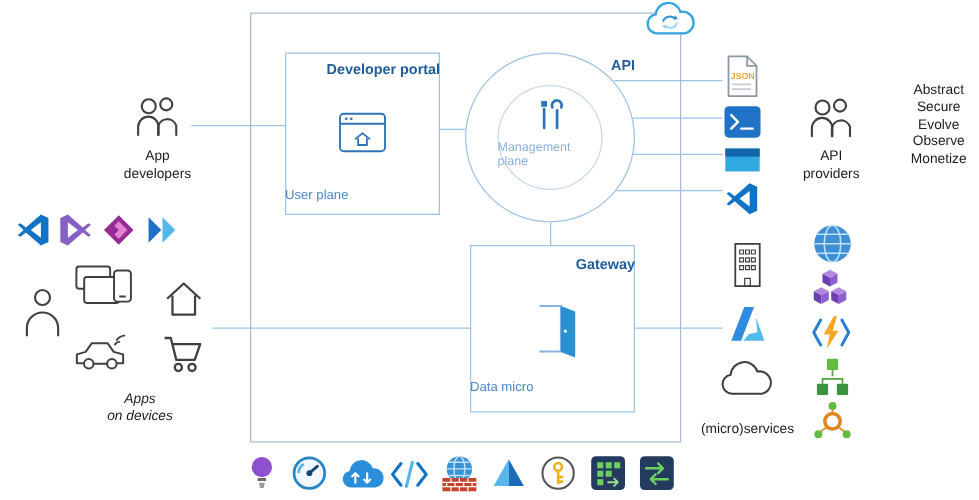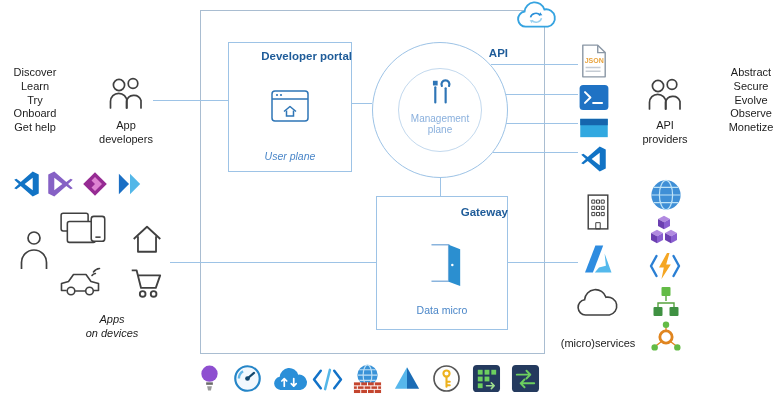--- a/index.html
+++ b/index.html
@@ -1,21 +1,21 @@
 <!DOCTYPE html>
 <html><head>
 <meta charset="utf-8">
 <style>
   * { margin:0; padding:0; box-sizing:border-box; }
   html,body { background:#fff; font-family:"Liberation Sans",sans-serif; }
   .canvas { position:relative; width:783px; height:400px; background:#fff; overflow:hidden; }
   .abs { position:absolute; }
   .label { font-size:11px; color:#1c1c1c; line-height:1.25; text-align:center; white-space:pre-line; }
   .heading { font-size:11.5px; font-weight:bold; color:#1f5c99; text-align:right; }
-  .plane { font-size:10.5px; color:#4a86c8; text-align:center; white-space:pre-line; }
+  .plane { font-size:10.5px; color:#4a86c8; text-align:left; white-space:pre-line; }
   .plane.light { color:#8ab0dd; font-size:10px; }
   .line { position:absolute; background:#9dc3e6; }
   .box { position:absolute; border:1px solid #9dc3e6; background:#fff; }
   .mainbox { position:absolute; border:1px solid #a9bdd1; background:#fff; }
   .circle { position:absolute; border:1px solid #9dc3e6; border-radius:50%; background:#fff; }
   .circle.inner { border-color:#c3d9ee; }
   svg { display:block; width:100%; height:100%; }
 </style>
 </head>
 <body>
@@ -37,25 +37,20 @@
   <div class="abs" style="left:514px;top:1px;width:44px;height:31px;">
     <svg viewBox="0 0 52 36">
       <path d="M40 30 H14 a9 9 0 0 1 -1.5 -17.9 12 12 0 0 1 23.4 -2.4 A8.5 8.5 0 0 1 40 30 Z" fill="#fff" stroke="#35a3e0" stroke-width="2.2"></path>
       <path d="M19.5 19 a6.5 6 0 0 1 11.5 -2.5" fill="none" stroke="#2a8fd8" stroke-width="1.8"></path>
       <path d="M31 13 l2.5 3.5 -4.3 .4 Z" fill="#2a8fd8"></path>
       <path d="M32.5 20 a6.5 6 0 0 1 -11.5 2.5" fill="none" stroke="#9ad1f0" stroke-width="1.8"></path>
       <path d="M21 26 l-2.5 -3.5 4.3 -.4 Z" fill="#9ad1f0"></path>
     </svg>
   </div>
 
-  <div class="abs label" style="left:6px;top:66px;width:58px;">Discover
-Learn
-Try
-Onboard
-Get help</div>
 
   <div class="abs" style="left:102px;top:70px;width:48px;height:46px;">
     <svg viewBox="0 0 46 46">
       <g fill="none" stroke="#404040" stroke-width="1.7" stroke-linecap="round">
         <circle cx="30" cy="13.5" r="4.8"></circle>
         <path d="M23.5 38 v-6.5 a7.5 7.5 0 0 1 14.5 -1 V38"></path>
         <circle cx="16" cy="15" r="5.6"></circle>
         <path d="M7.5 38 v-6.5 a8.2 8.2 0 0 1 16.4 0 V38"></path>
       </g>
     </svg>
@@ -145,21 +140,21 @@
       <g fill="none" stroke="#2e75b6" stroke-width="1.5">
         <rect x="2" y="2" width="36" height="30" rx="3"></rect>
         <path d="M2 10 h36"></path>
         <path d="M14 22.5 20 17.5 26 22.5" stroke-linejoin="round"></path>
         <path d="M16.5 21.5 V27 h7 v-5.5"></path>
       </g>
       <circle cx="7" cy="6" r="1.1" fill="#2e75b6"></circle>
       <circle cx="11" cy="6" r="1.1" fill="#2e75b6"></circle>
     </svg>
   </div>
-  <div class="abs plane" style="left:228px;top:150px;width:124px;font-style:italic;">User plane</div>
+  <div class="abs plane" style="left:228px;top:150px;width:124px;">User plane</div>
 
   <div class="circle" style="left:372px;top:42px;width:136px;height:136px;"></div>
   <div class="abs heading" style="left:372px;top:47px;width:136px;">API</div>
   <div class="circle inner" style="left:398px;top:68px;width:84px;height:84px;"></div>
   <div class="abs" style="left:424px;top:77px;width:32px;height:32px;">
     <svg viewBox="0 0 34 34">
       <g fill="none" stroke="#2e75b6" stroke-width="2.3" stroke-linecap="round">
         <path d="M12 11 V27"></path>
         <path d="M19 9.5 a4.2 4.2 0 1 1 7.6 0"></path>
         <path d="M23 12 V27"></path>

